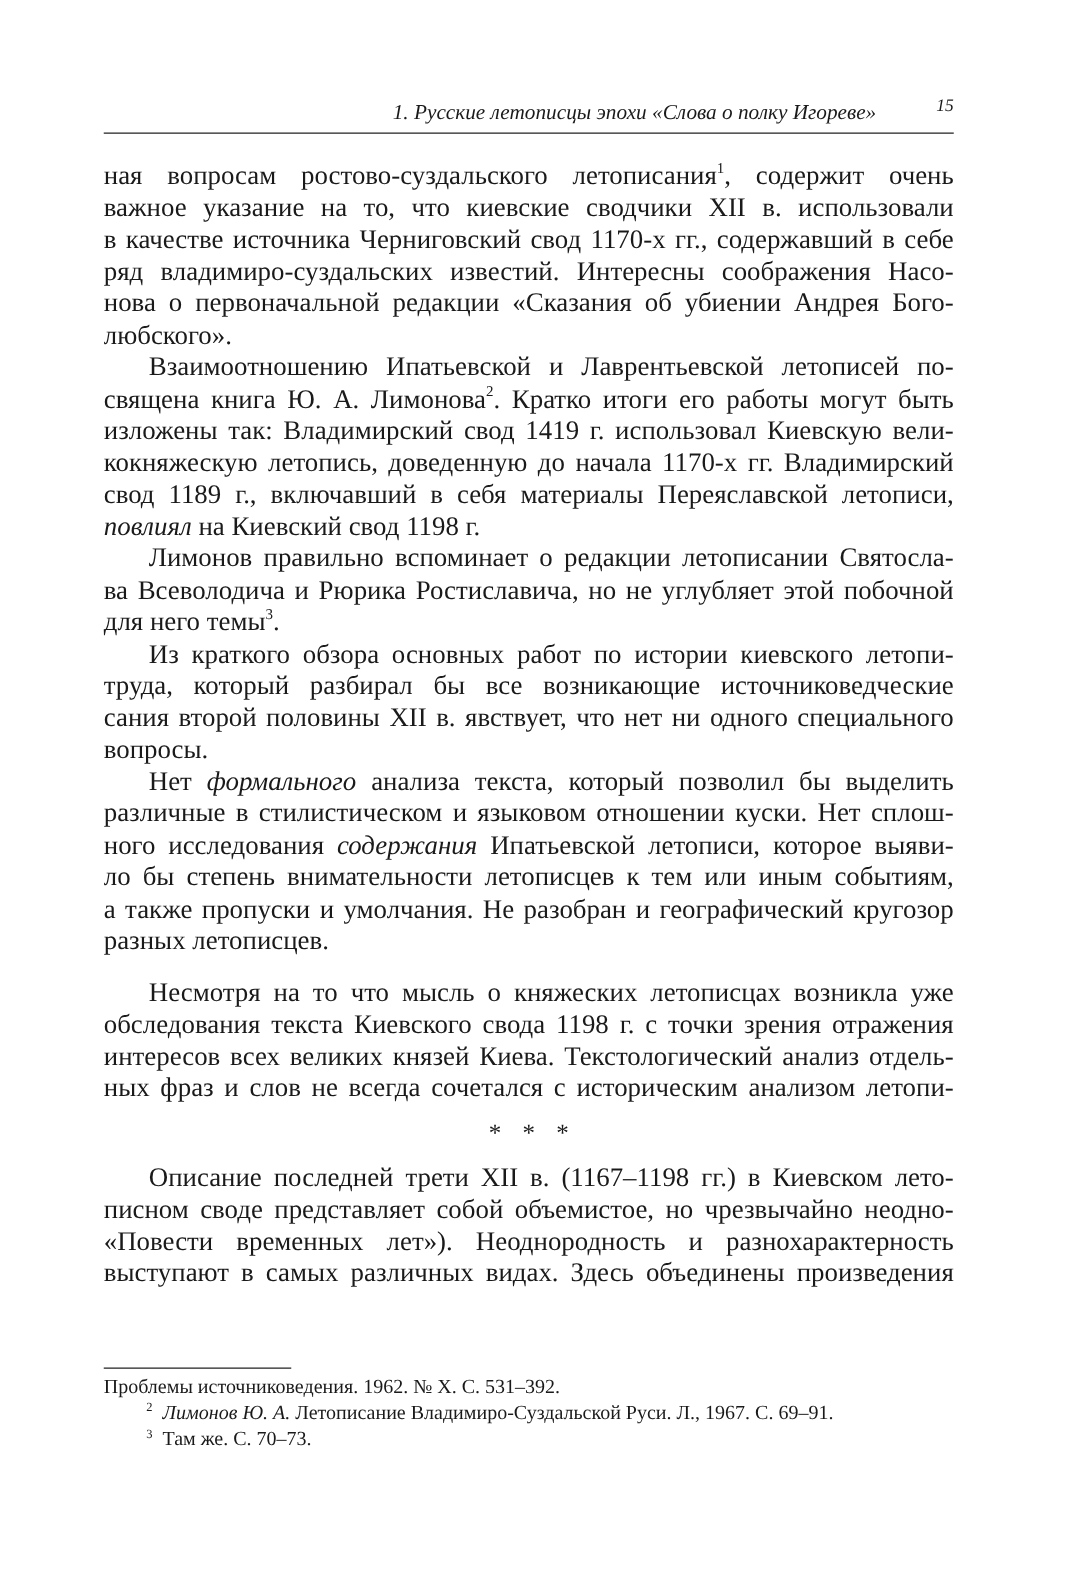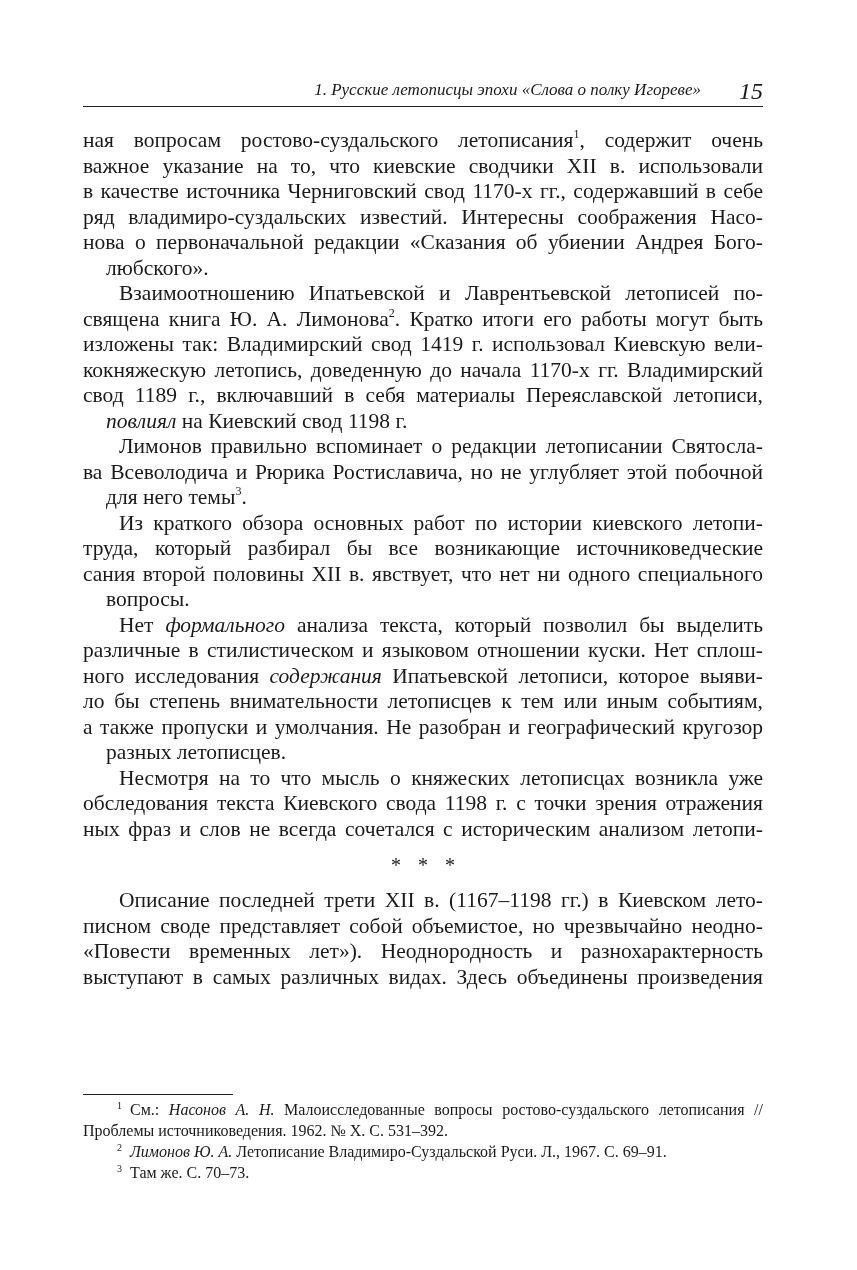--- a/index.html
+++ b/index.html
@@ -1,25 +1,25 @@
 <!DOCTYPE html>
 <html><head>
 <meta charset="utf-8">
 <style>
   html, body { margin: 0; padding: 0; background: #ffffff; }
   body { width: 857px; height: 1270px; position: relative; overflow: hidden;
          font-family: "Liberation Serif", "DejaVu Serif", serif; color: #1a1a1a; }
   .header { position: absolute; left: 83px; top: 78px; width: 680px; height: 28px;
             border-bottom: 1.2px solid #222; }
   .header .title { position: absolute; right: 62px; top: 2px; font-style: italic; font-size: 17px; }
-  .header .pagenum { position: absolute; right: 0; top: 0px; font-style: italic; font-size: 24px; }
+  .header .pagenum { position: absolute; right: 0; top: 0px; font-style: italic; font-size: 14px; }
   .body { position: absolute; left: 83px; top: 128px; width: 680px; }
   .line { display: block; height: 25.5px; line-height: 25.5px; font-size: 21.5px;
           text-align: justify; text-align-last: justify; white-space: nowrap; }
-  .line.last { text-align-last: left; margin-left: 23px; }
+  .line.last { text-align-last: left; }
   .line.indent { padding-left: 36px; }
   sup { font-size: 12px; line-height: 0; vertical-align: 9px; }
   i { font-style: italic; }
   .stars { text-align: center; height: 46px; line-height: 46px; font-size: 20px; letter-spacing: 6px; padding-left: 6px; }
   .fn-rule { position: absolute; left: 83px; top: 1094px; width: 150px; border-top: 1px solid #222; }
   .footnotes { position: absolute; left: 83px; top: 1099px; width: 680px; font-size: 16px; }
   .fn-line { height: 21px; line-height: 21px; white-space: nowrap; }
   .fn-line.indent { padding-left: 34px; }
   .fn-line sup { font-size: 10px; vertical-align: 6px; margin-right: 8px; }
   .fn-just { text-align: justify; text-align-last: justify; }
@@ -62,37 +62,37 @@
     </div>
     <div>
       <div class="line indent" style="white-space: normal;">Нет <i>формального</i> анализа текста, который позволил бы выделить</div>
       <div class="line" style="white-space: normal;">различные в стилистическом и языковом отношении куски. Нет сплош-</div>
       <div class="line" style="white-space: normal;">ного исследования <i>содержания</i> Ипатьевской летописи, которое выяви-</div>
       <div class="line" style="white-space: normal;">ло бы степень внимательности летописцев к тем или иным событиям,</div>
       <div class="line" style="white-space: normal;">а также пропуски и умолчания. Не разобран и географический кругозор</div>
       <div class="line last" style="white-space: normal;">разных летописцев.</div>
     </div>
     <div>
-      <div class="line indent" style="white-space: normal;">Несмотря на то что мысль о княжеских летописцах возникла уже</div>
+      <div class="line indent" style="white-space: normal; margin-top: 16px;">Несмотря на то что мысль о княжеских летописцах возникла уже</div>
       <div class="line" style="white-space: normal;">обследования текста Киевского свода 1198 г. с точки зрения отражения</div>
+      <div class="line" style="white-space: normal;">интересов всех великих князей Киева. Текстологический анализ отдель-</div>
       <div class="line" style="white-space: normal;">ных фраз и слов не всегда сочетался с историческим анализом летопи-</div>
     </div>
     <div class="stars">* * *</div>
     <div>
       <div class="line indent" style="white-space: normal;">Описание последней трети XII в. (1167–1198 гг.) в Киевском лето-</div>
       <div class="line" style="white-space: normal;">писном своде представляет собой объемистое, но чрезвычайно неодно-</div>
       <div class="line" style="white-space: normal;">«Повести временных лет»). Неоднородность и разнохарактерность</div>
       <div class="line" style="white-space: normal;">выступают в самых различных видах. Здесь объединены произведения</div>
     </div>
   </div>
 
 <div class="fn-rule"></div>
 <div class="footnotes" id="footnotes">
     <div>
-      <div class="fn-line indent fn-just"><sup>1</sup>См.: <i>Насонов А. Н.</i> Малоисследованные вопросы ростово-суздальского летописания //</div>
       <div class="fn-line">Проблемы источниковедения. 1962. № X. С. 531–392.</div>
     </div>
     <div>
       <div class="fn-line indent"><sup>2</sup><i>Лимонов Ю. А.</i> Летописание Владимиро-Суздальской Руси. Л., 1967. С. 69–91.</div>
     </div>
     <div>
       <div class="fn-line indent"><sup>3</sup>Там же. С. 70–73.</div>
     </div>
   </div>
 

